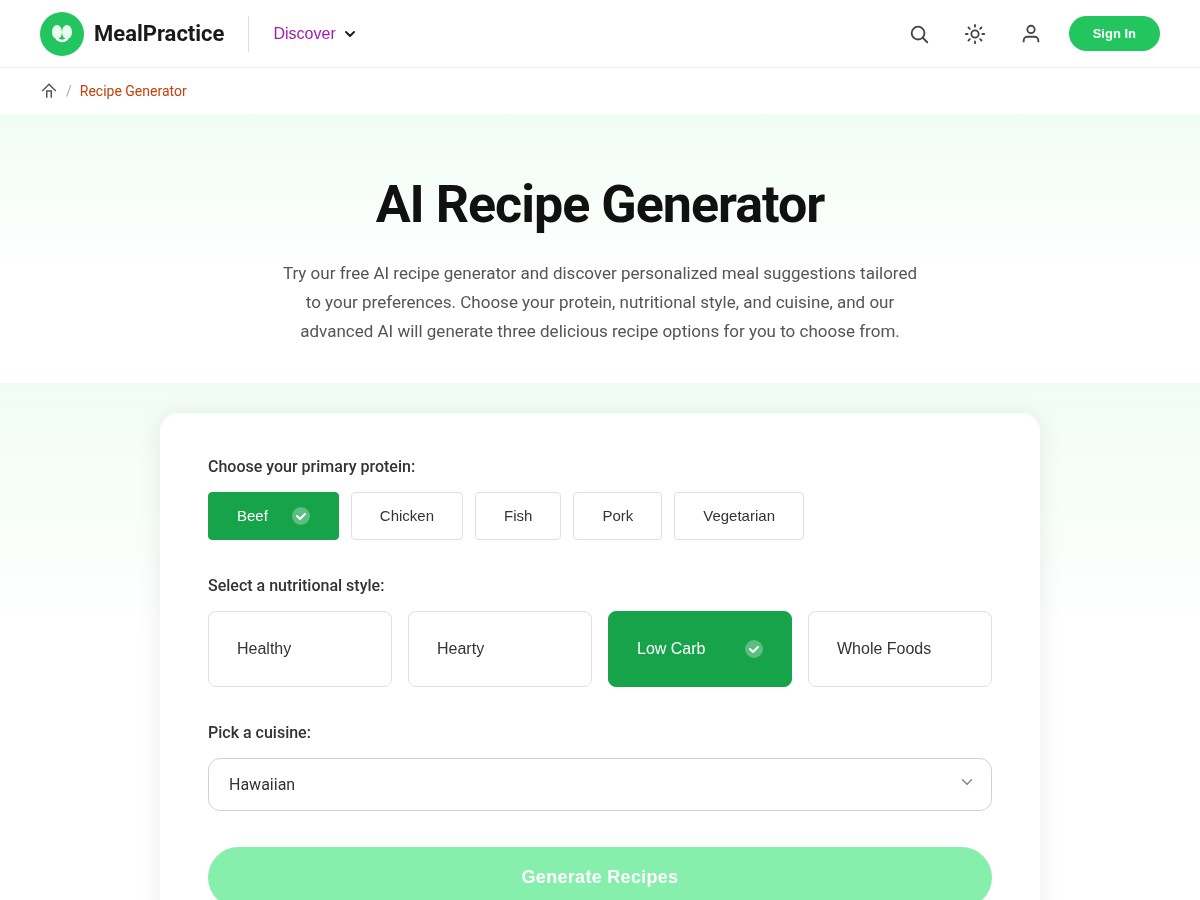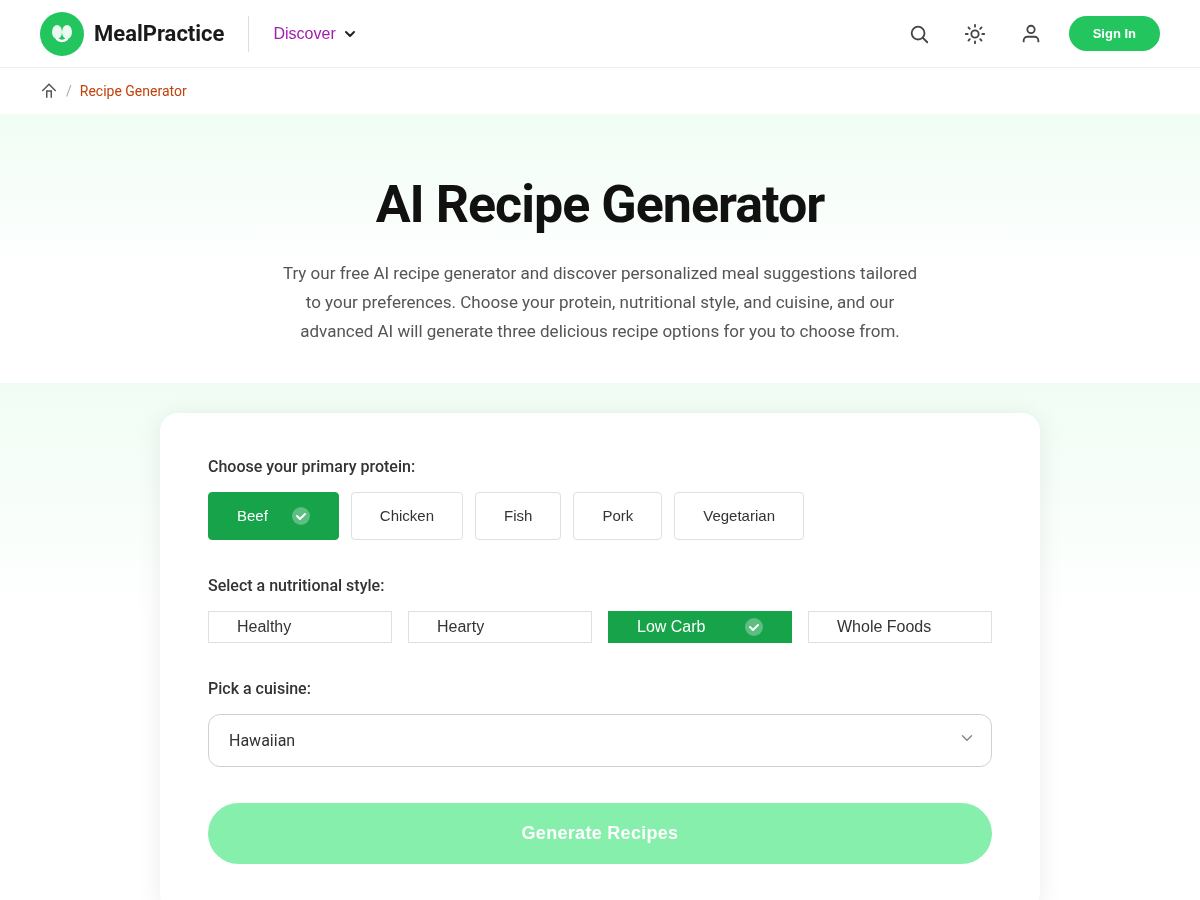--- a/index.html
+++ b/index.html
@@ -194,22 +194,22 @@
     .nutrition-options {
       display: flex;
       gap: 16px;
       flex-wrap: wrap;
       margin-bottom: 36px;
     }
     .nutrition-btn {
       display: flex;
       align-items: center;
       justify-content: space-between;
-      padding: 6px 28px;
-      border-radius: 0;
+      padding: 28px 28px;
+      border-radius: 8px;
       border: 1.5px solid #e0e0e0;
       background: #fff;
       font-size: 16px;
       color: #333;
       cursor: pointer;
       font-weight: 500;
       flex: 1;
       min-width: 160px;
       transition: border-color 0.15s;
     }

